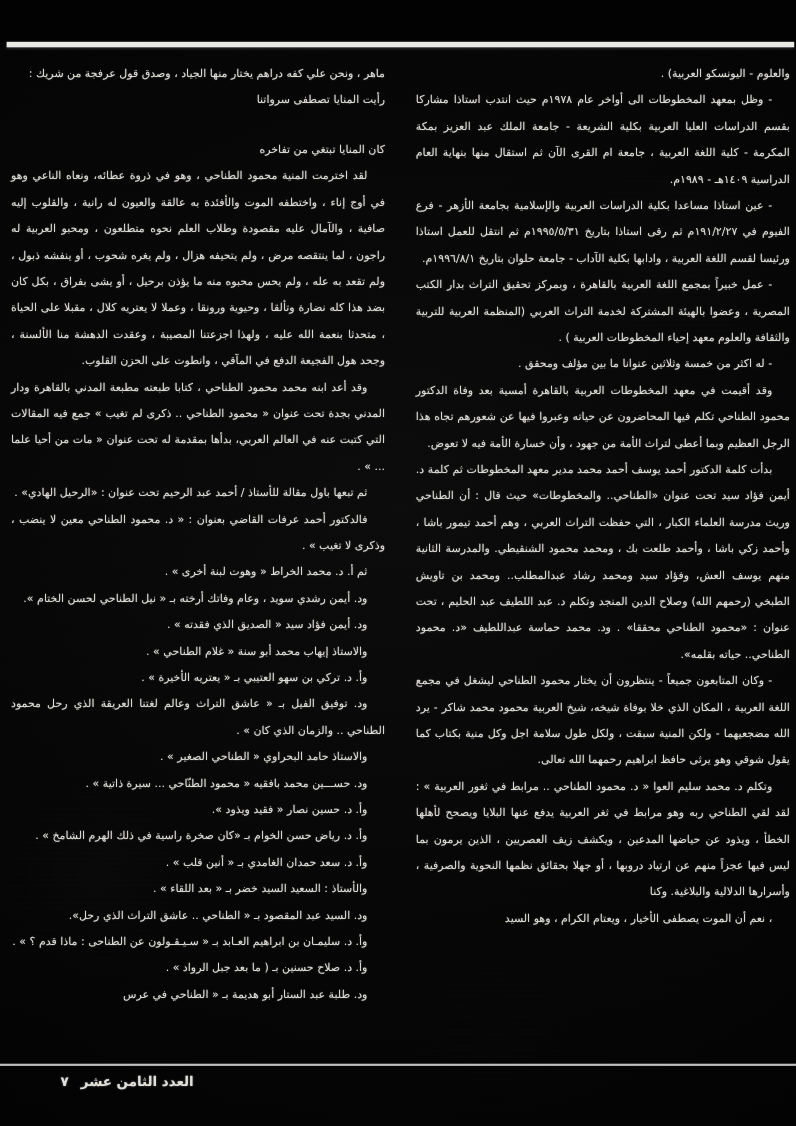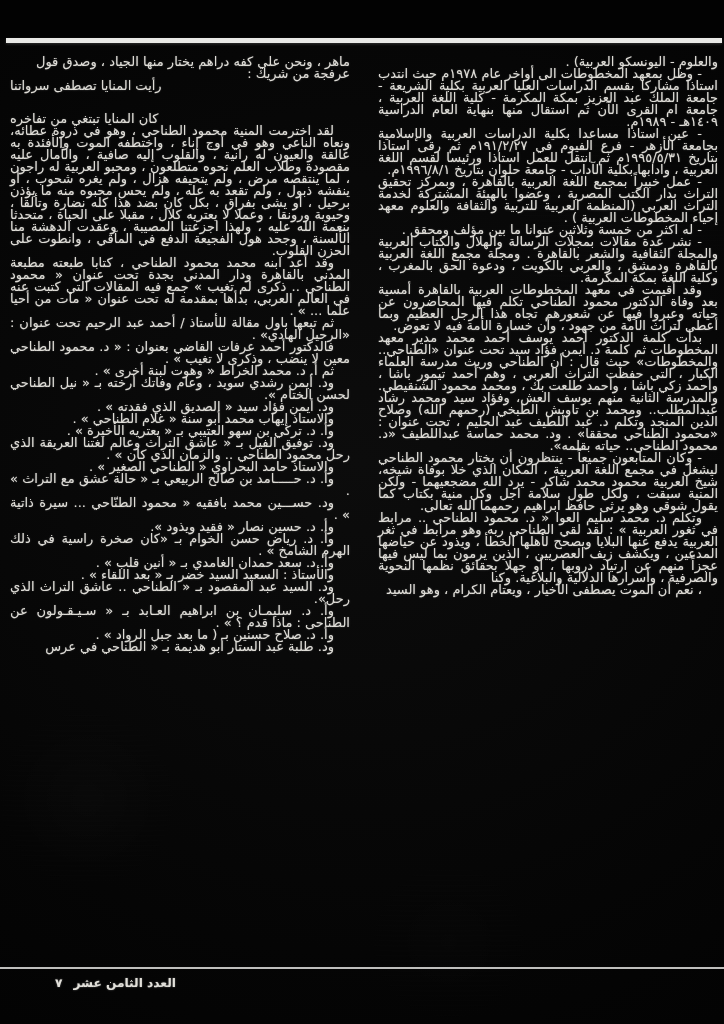--- a/index.html
+++ b/index.html
@@ -63,41 +63,41 @@
     left: 0;
     top: 56px;
     width: 724px;
     height: 900px;
   }
   .col {
     position: absolute;
     top: 0;
     width: 340px;
     color: #dedcd6;
-    font-size: 13px;
-    line-height: 12px;
+    font-size: 10px;
+    line-height: 24px;
     text-align: justify;
     text-justify: inter-word;
     direction: rtl;
     letter-spacing: .1px;
     text-shadow:
       0 0 1px rgba(255,255,255,.35),
       0 0 3px rgba(210,210,210,.18);
   }
   .col-right { right: 6px; }
   .col-left  { left: 10px; }
 
   p {
     margin: 0;
   }
   p.indent {
     text-indent: 16px;
   }
   p.center {
-    text-align: left;
+    text-align: right;
     text-indent: 0;
   }
   p.end {
     text-align: right;
     text-indent: 0;
   }
   p.blank {
     height: 21.4px;
   }
 
@@ -135,21 +135,20 @@
   <div class="top-margin-dark"></div>
   <div class="rule rule-top"></div>
 
   <div class="columns">
     <div class="col col-right" id="col-right">
         <p class="end">والعلوم - اليونسكو العربية) .</p>
         <p class="indent">- وظل بمعهد المخطوطات الى أواخر عام ١٩٧٨م حيث انتدب استاذا مشاركا بقسم الدراسات العليا العربية بكلية الشريعة - جامعة الملك عبد العزيز بمكة المكرمة - كلية اللغة العربية ، جامعة ام القرى الآن ثم استقال منها بنهاية العام الدراسية ١٤٠٩هـ - ١٩٨٩م.</p>
         <p class="indent">- عين استاذا مساعدا بكلية الدراسات العربية والإسلامية بجامعة الأزهر - فرع الفيوم في ١٩١/٢/٢٧م ثم رقى استاذا بتاريخ ١٩٩٥/٥/٣١م ثم انتقل للعمل استاذا ورئيسا لقسم اللغة العربية ، وادابها بكلية الآداب - جامعة حلوان بتاريخ ١٩٩٦/٨/١م.</p>
         <p class="indent">- عمل خبيراً بمجمع اللغة العربية بالقاهرة ، وبمركز تحقيق التراث بدار الكتب المصرية ، وعضوا بالهيئة المشتركة لخدمة التراث العربي (المنظمة العربية للتربية والثقافة والعلوم معهد إحياء المخطوطات العربية ) .</p>
         <p class="indent">- له اكثر من خمسة وثلاثين عنوانا ما بين مؤلف ومحقق .</p>
-        <p class="indent">- نشر عدة مقالات بمجلات الرسالة والهلال والكتاب العربية والمجلة الثقافية والشعر بالقاهرة . ومجلة مجمع اللغة العربية بالقاهرة ودمشق ، والعربي بالكويت ، ودعوة الحق بالمغرب ، وكلية اللغة بمكة المكرمة.</p>
         <p class="indent">وقد أقيمت في معهد المخطوطات العربية بالقاهرة أمسية بعد وفاة الدكتور محمود الطناحي تكلم فيها المحاضرون عن حياته وعبروا فيها عن شعورهم تجاه هذا الرجل العظيم وبما أعطى لتراث الأمة من جهود ، وأن خسارة الأمة فيه لا تعوض.</p>
         <p class="indent">بدأت كلمة الدكتور أحمد يوسف أحمد محمد مدير معهد المخطوطات ثم كلمة د. أيمن فؤاد سيد تحت عنوان «الطناحي.. والمخطوطات» حيث قال : أن الطناحي وريث مدرسة العلماء الكبار ، التي حفظت التراث العربي ، وهم أحمد تيمور باشا ، وأحمد زكي باشا ، وأحمد طلعت بك ، ومحمد محمود الشنقيطي. والمدرسة الثانية منهم يوسف العش، وفؤاد سيد ومحمد رشاد عبدالمطلب.. ومحمد بن تاويش الطبخي (رحمهم الله) وصلاح الدين المنجد وتكلم د. عبد اللطيف عبد الحليم ، تحت عنوان : «محمود الطناحي محققا» . ود. محمد حماسة عبداللطيف «د. محمود الطناحي.. حياته بقلمه».</p>
         <p class="indent">- وكان المتابعون جميعاً - ينتظرون أن يختار محمود الطناحي ليشغل في مجمع اللغة العربية ، المكان الذي خلا بوفاة شيخه، شيخ العربية محمود محمد شاكر - يرد الله مضجعيهما - ولكن المنية سبقت ، ولكل طول سلامة اجل وكل منية بكتاب كما يقول شوقي وهو يرثى حافظ ابراهيم رحمهما الله تعالى.</p>
         <p class="indent">وتكلم د. محمد سليم العوا « د. محمود الطناحي .. مرابط في ثغور العربية » : لقد لقي الطناحي ربه وهو مرابط في ثغر العربية يدفع عنها البلايا ويصحح لأهلها الخطأ ، ويذود عن حياضها المدعين ، ويكشف زيف العصريين ، الذين يرمون بما ليس فيها عجزاً منهم عن ارتياد دروبها ، أو جهلا بحقائق نظمها النحوية والصرفية ، وأسرارها الدلالية والبلاغية. وكنا</p>
         <p class="indent">، نعم أن الموت يصطفى الأخيار ، ويعتام الكرام ، وهو السيد</p>
       </div>
     <div class="col col-left" id="col-left">
         <p class="end">ماهر ، ونحن علي كفه دراهم يختار منها الجياد ، وصدق قول عرفجة من شريك :</p>
         <p class="center">رأيت المنايا تصطفى سرواتنا</p>
         <p class="blank"></p>
@@ -158,21 +157,20 @@
         <p class="indent">وقد أعد ابنه محمد محمود الطناحي ، كتابا طبعته مطبعة المدني بالقاهرة ودار المدني بجدة تحت عنوان « محمود الطناحي .. ذكرى لم تغيب » جمع فيه المقالات التي كتبت عنه في العالم العربي، بدأها بمقدمة له تحت عنوان « مات من أحيا علما ... » .</p>
         <p class="indent">ثم تبعها باول مقالة للأستاذ / أحمد عبد الرحيم تحت عنوان : «الرحيل الهادي» .</p>
         <p class="indent">فالدكتور أحمد عرفات القاضي بعنوان : « د. محمود الطناحي معين لا ينضب ، وذكرى لا تغيب » .</p>
         <p class="indent">ثم أ. د. محمد الخراط « وهوت لبنة أخرى » .</p>
         <p class="indent">ود. أيمن رشدي سويد ، وعام وفاتك أرخته بـ « نيل الطناحي لحسن الختام ».</p>
         <p class="indent">ود. أيمن فؤاد سيد « الصديق الذي فقدته » .</p>
         <p class="indent">والاستاذ إيهاب محمد أبو سنة « غلام الطناحي » .</p>
         <p class="indent">وأ. د. تركي بن سهو العتيبي بـ « يعتريه الأخيرة » .</p>
         <p class="indent">ود. توفيق الفيل بـ « عاشق التراث وعالم لغتنا العريقة الذي رحل محمود الطناحي .. والزمان الذي كان » .</p>
         <p class="indent">والاستاذ حامد البحراوي « الطناحي الصغير » .</p>
-        <p class="indent">وأ. د. حـــــامد بن صالح الربيعي بـ « حالة عشق مع التراث » .</p>
         <p class="indent">ود. حســـين محمد بافقيه « محمود الطنّاحي ... سيرة ذاتية » .</p>
         <p class="indent">وأ. د. حسين نصار « فقيد ويذود ».</p>
         <p class="indent">وأ. د. رياض حسن الخوام بـ «كان صخرة راسية في ذلك الهرم الشامخ » .</p>
         <p class="indent">وأ. د. سعد حمدان الغامدي بـ « أنين قلب » .</p>
         <p class="indent">والأستاذ : السعيد السيد خضر بـ « بعد اللقاء » .</p>
         <p class="indent">ود. السيد عبد المقصود بـ « الطناحي .. عاشق التراث الذي رحل».</p>
         <p class="indent">وأ. د. سليمـان بن ابراهيم العـابد بـ « سـيـقـولون عن الطناحى : ماذا قدم ؟ » .</p>
         <p class="indent">وأ. د. صلاح حسنين بـ ( ما بعد جبل الرواد » .</p>
         <p class="indent">ود. طلبة عبد الستار أبو هديمة بـ « الطناحي في عرس</p>
       </div>

